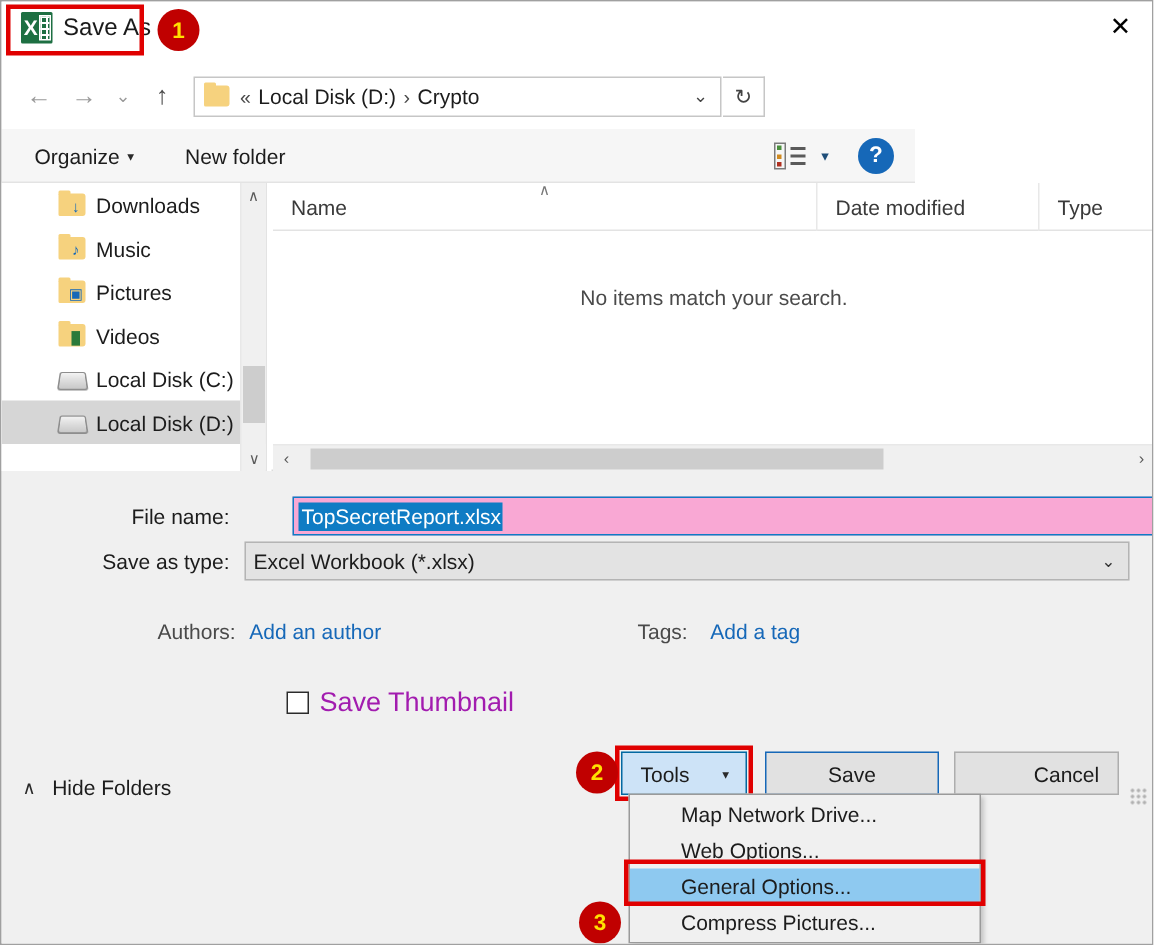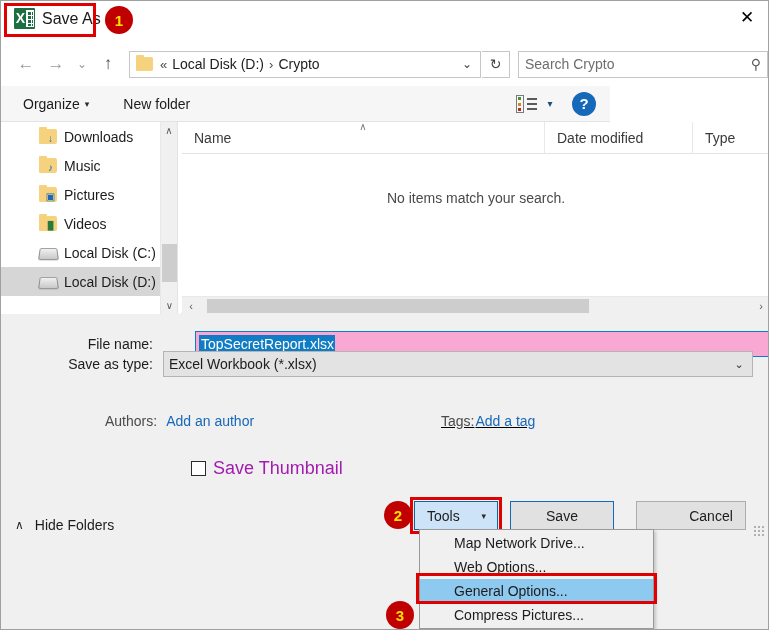--- a/index.html
+++ b/index.html
@@ -294,21 +294,21 @@
   
   .form-area {
     position: absolute; left: 0; top: 313px;
     width: 769px; height: 317px;
     background: #f0f0f0;
   }
   .field-row {
     position: absolute; display: flex; align-items: center;
   }
   #row-filename { left: 0; top: 17px; gap: 32px; }
-  #row-filetype { left: 0; top: 37px; justify-content: flex-end; }
+  #row-filetype { left: 0; top: 47px; justify-content: flex-end; }
   .field-label {
     width: 162px; text-align: right; padding-right: 10px;
     font-size: 14px; color: #1c1c1c;
   }
   .combo {
     width: 590px; height: 26px;
     background: #f9a8d4;
     border: 1px solid #7a7a7a;
     display: flex; align-items: center;
     padding-left: 3px;
@@ -321,21 +321,21 @@
   }
   .combo .cb-chev {
     margin-left: auto; width: 26px; text-align: center;
     font-size: 11px; color: #333;
   }
 
   .meta-row { position: absolute; top: 99px; left: 0; width: 769px; }
   .meta-label { font-size: 14px; color: #4a4a4a; }
   .meta-link { font-size: 14px; color: #1668b8; }
   #authors-wrap { position: absolute; left: 104px; display: flex; gap: 9px; }
-  #tags-wrap { position: absolute; left: 440px; display: flex; gap: 1px; text-decoration: underline; }
+  #tags-wrap { position: absolute; left: 424px; display: flex; gap: 15px; }
 
   .thumb-row {
     position: absolute; left: 190px; top: 144px;
     display: flex; align-items: center; gap: 7px;
   }
   .chk {
     width: 15px; height: 15px;
     border: 1px solid #2b2b2b; background: #ffffff;
   }
   .thumb-label { font-size: 18px; color: #a21caf; }
@@ -355,21 +355,21 @@
     border: 1px solid #adadad;
     font-size: 14px; color: #1c1c1c;
     display: flex; align-items: center; justify-content: center;
   }
   #btn-tools {
     left: 413px; top: 500px; width: 84px;
     background: #cde3f7; border: 1px solid #0369a1;
     justify-content: flex-start; padding-left: 12px;
   }
   #btn-tools .caret-dn { position: absolute; right: 11px; font-size: 9px; }
-  #btn-save { left: 509px; top: 500px; width: 104px; border: 1px solid #1668b8; background: #e1e1e1; }
+  #btn-save { left: 509px; top: 500px; width: 116px; border: 1px solid #1668b8; background: #e1e1e1; }
   #btn-cancel { left: 635px; top: 500px; width: 110px; padding-left: 40px; }
   .hl-box-tools {
     position: absolute; left: 409px; top: 496px;
     width: 92px; height: 37px;
     border: 3px solid #e00000; pointer-events: none; z-index: 40;
   }
 
   
   .menu {
     position: absolute; left: 418px; top: 528px;
@@ -428,24 +428,20 @@
     <div class="addressbar">
       <span class="folder-ico"></span>
       <span class="crumb-sep">«</span>
       <span class="crumb">Local Disk (D:)</span>
       <span class="crumb-sep">›</span>
       <span class="crumb">Crypto</span>
       <span class="addr-chevron">⌄</span>
     </div>
     <div class="refresh-btn">↻</div>
 
-    <div class="searchbox">
-      <span class="sb-text">Search Crypto</span>
-      <span class="sb-ico">⚲</span>
-    </div>
   </div>
 
   <div class="cmdbar">
     <div class="cmd-item first">
       <span>Organize</span>
       <span class="caret-dn">▾</span>
     </div>
     <div class="cmd-item second">New folder</div>
 
     <div class="view-ico">

